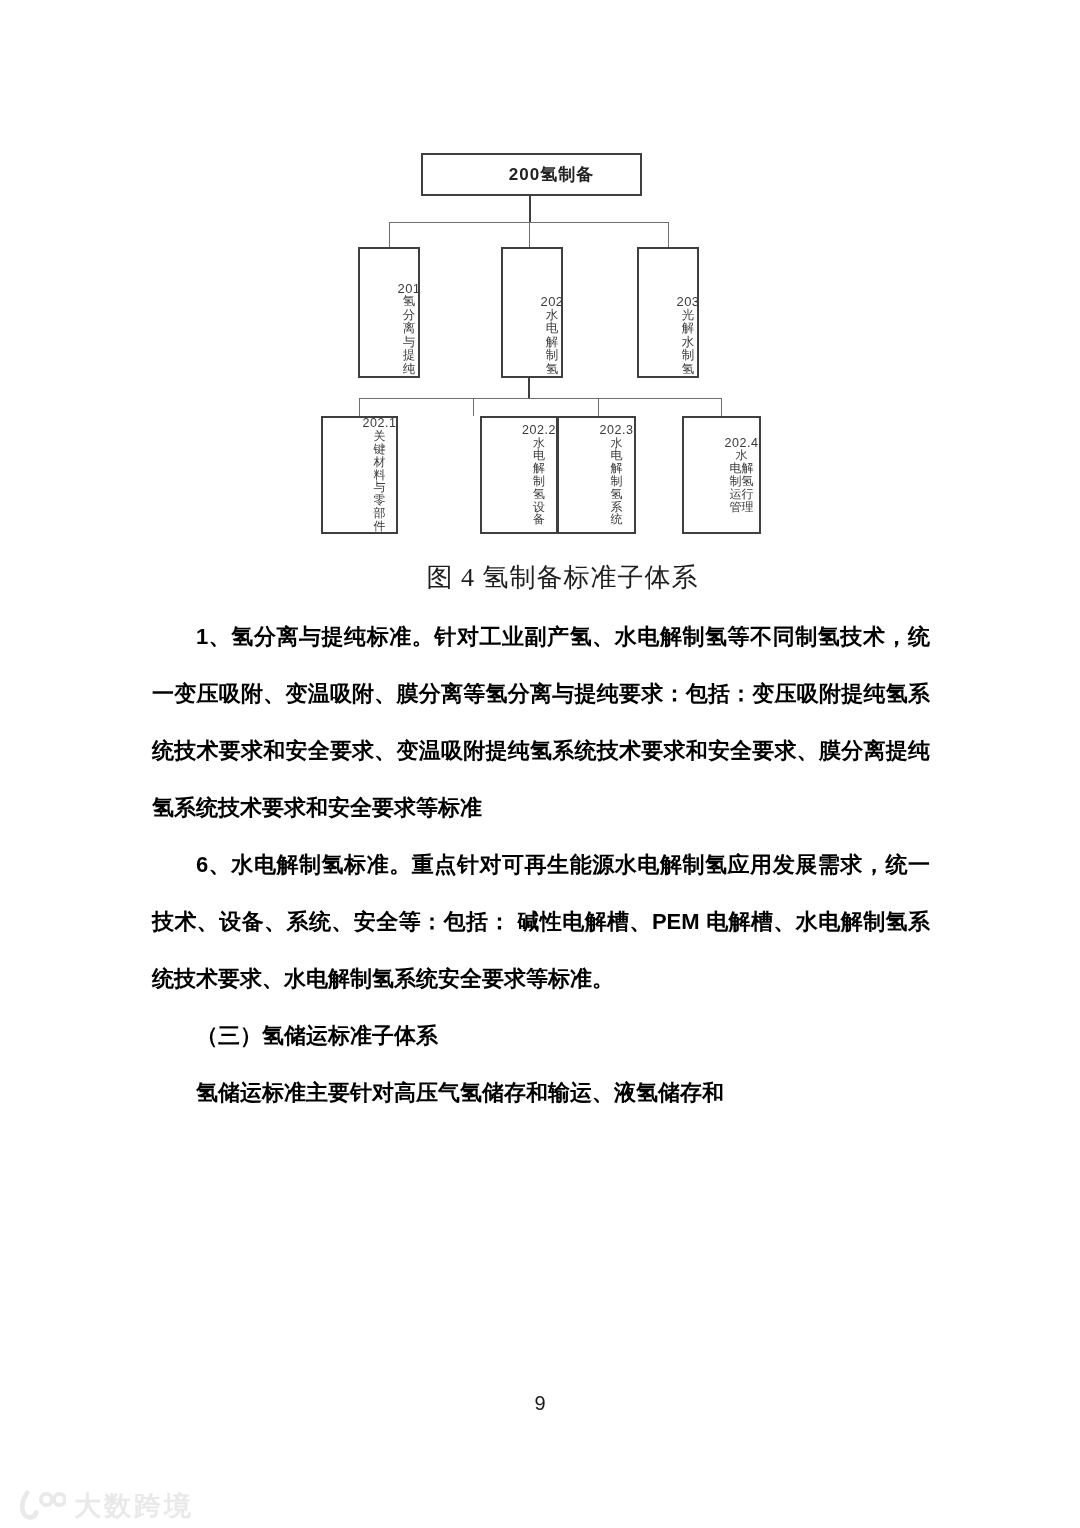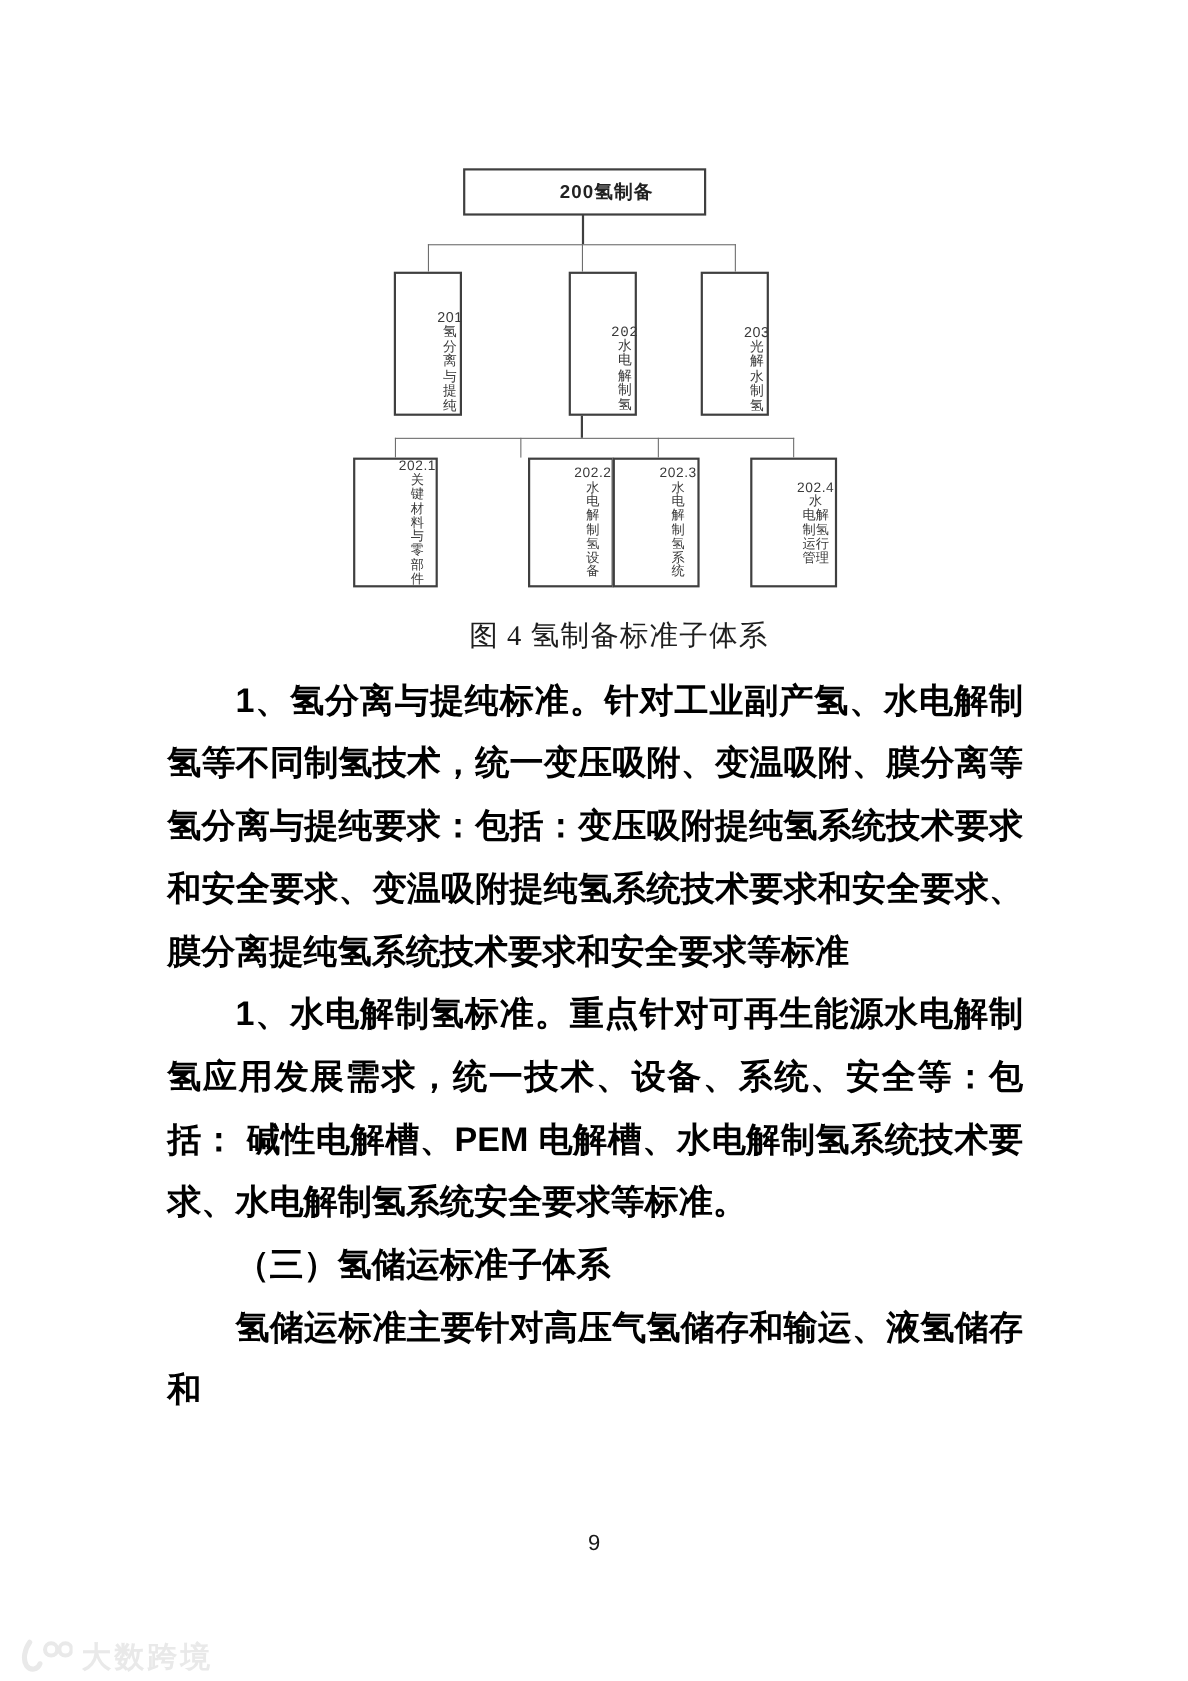--- a/index.html
+++ b/index.html
@@ -15,21 +15,21 @@
     position:absolute; border:2px solid #3f3f3f; background:#ffffff;
     display:flex; flex-direction:column; align-items:center; justify-content:center;
     color:#3a3a3a; text-align:center;padding-left:40px;
   }
   .node.root {
     left:421px; top:153px; width:221px; height:43px;
     font-size:17px; font-weight:700; color:#222; letter-spacing:1px;
   }
   .node.l1 { top:247px; width:62px; height:131px; font-size:12.5px; line-height:13.5px;justify-content:flex-end; }
   .node.l1 .num { font-size:13px; letter-spacing:.5px; }
-  .n201 { left:358px; } .n202 { left:517px;font-family:Liberation Mono, monospace; } .n203 { left:637px; }
+  .n201 { left:358px; } .n202 { left:501px; } .n203 { left:637px; }
   .node.l2 { top:416px; height:118px; font-size:12px; line-height:12.8px;justify-content:center; }
   .node.l2 .num { font-size:12.5px; letter-spacing:.5px; }
   .n2021 { left:321px; width:77px; } .n2022 { left:434px; width:78px;margin-left:46px; }
   .n2023 { left:557px; width:79px; } .n2024 { left:682px; width:79px; }
 
   .vline { position:absolute; width:2px; background:#3f3f3f; }
   .hline { position:absolute; height:1px; background:#6e6e6e; }
   .drop  { position:absolute; width:1px;  background:#6e6e6e; }
   .vA { left:529px; top:195px; height:27px; }
   .hA { left:389px; top:222px; width:280px; }
@@ -45,21 +45,21 @@
 
   
   .caption {
     position:absolute; left:0; top:560px; width:1080px; text-align:center;
     font-family:"Liberation Serif", serif; font-size:26px; color:#1e1e1e; letter-spacing:1px;padding-left:45px;
   }
 
   
   .bodytext {
     position:absolute; left:152px; top:608px; width:778px;
-    font-size:31px; line-height:57px; font-weight:700; color:#000;
+    font-size:22px; line-height:57px; font-weight:700; color:#000;
     text-align:justify;
   }
   .bodytext p { text-indent:2em; margin:0; }
 
   
   .pagenum {
     position:absolute; left:0; top:1392px; width:1080px; text-align:center;
     font-size:20px; color:#1a1a1a; font-weight:400;
   }
 
@@ -157,21 +157,21 @@
       <span>制氢</span>
       <span>运行</span>
       <span>管理</span>
     </div>
   </div>
 
   <div class="caption">图 4 氢制备标准子体系</div>
 
   <div class="bodytext">
     <p>1、氢分离与提纯标准。针对工业副产氢、水电解制氢等不同制氢技术，统一变压吸附、变温吸附、膜分离等氢分离与提纯要求：包括：变压吸附提纯氢系统技术要求和安全要求、变温吸附提纯氢系统技术要求和安全要求、膜分离提纯氢系统技术要求和安全要求等标准</p>
-    <p>1、水电解制氢标准。重点针对可再生能源水电解制氢应用发展需求，统一技术、设备、系统、安全等：包括： 碱性电解槽、PEM 电解槽、水电解制氢系统技术要求、水电解制氢系统安全要求等标准。</p>
+    <p>6、水电解制氢标准。重点针对可再生能源水电解制氢应用发展需求，统一技术、设备、系统、安全等：包括： 碱性电解槽、PEM 电解槽、水电解制氢系统技术要求、水电解制氢系统安全要求等标准。</p>
     <p>（三）氢储运标准子体系</p>
     <p>氢储运标准主要针对高压气氢储存和输运、液氢储存和</p>
   </div>
 
   <div class="pagenum">9</div>
 
   <div class="watermark">
     <svg width="52" height="32" viewBox="0 0 56 34" aria-hidden="true">
       <path d="M14 3 C9 10 7 20 11 26 C15 31 22 30 24 24" fill="none" stroke="#e9e9e9" stroke-width="5" stroke-linecap="round"></path>
       <circle cx="35" cy="10" r="6" fill="none" stroke="#e9e9e9" stroke-width="4"></circle>

